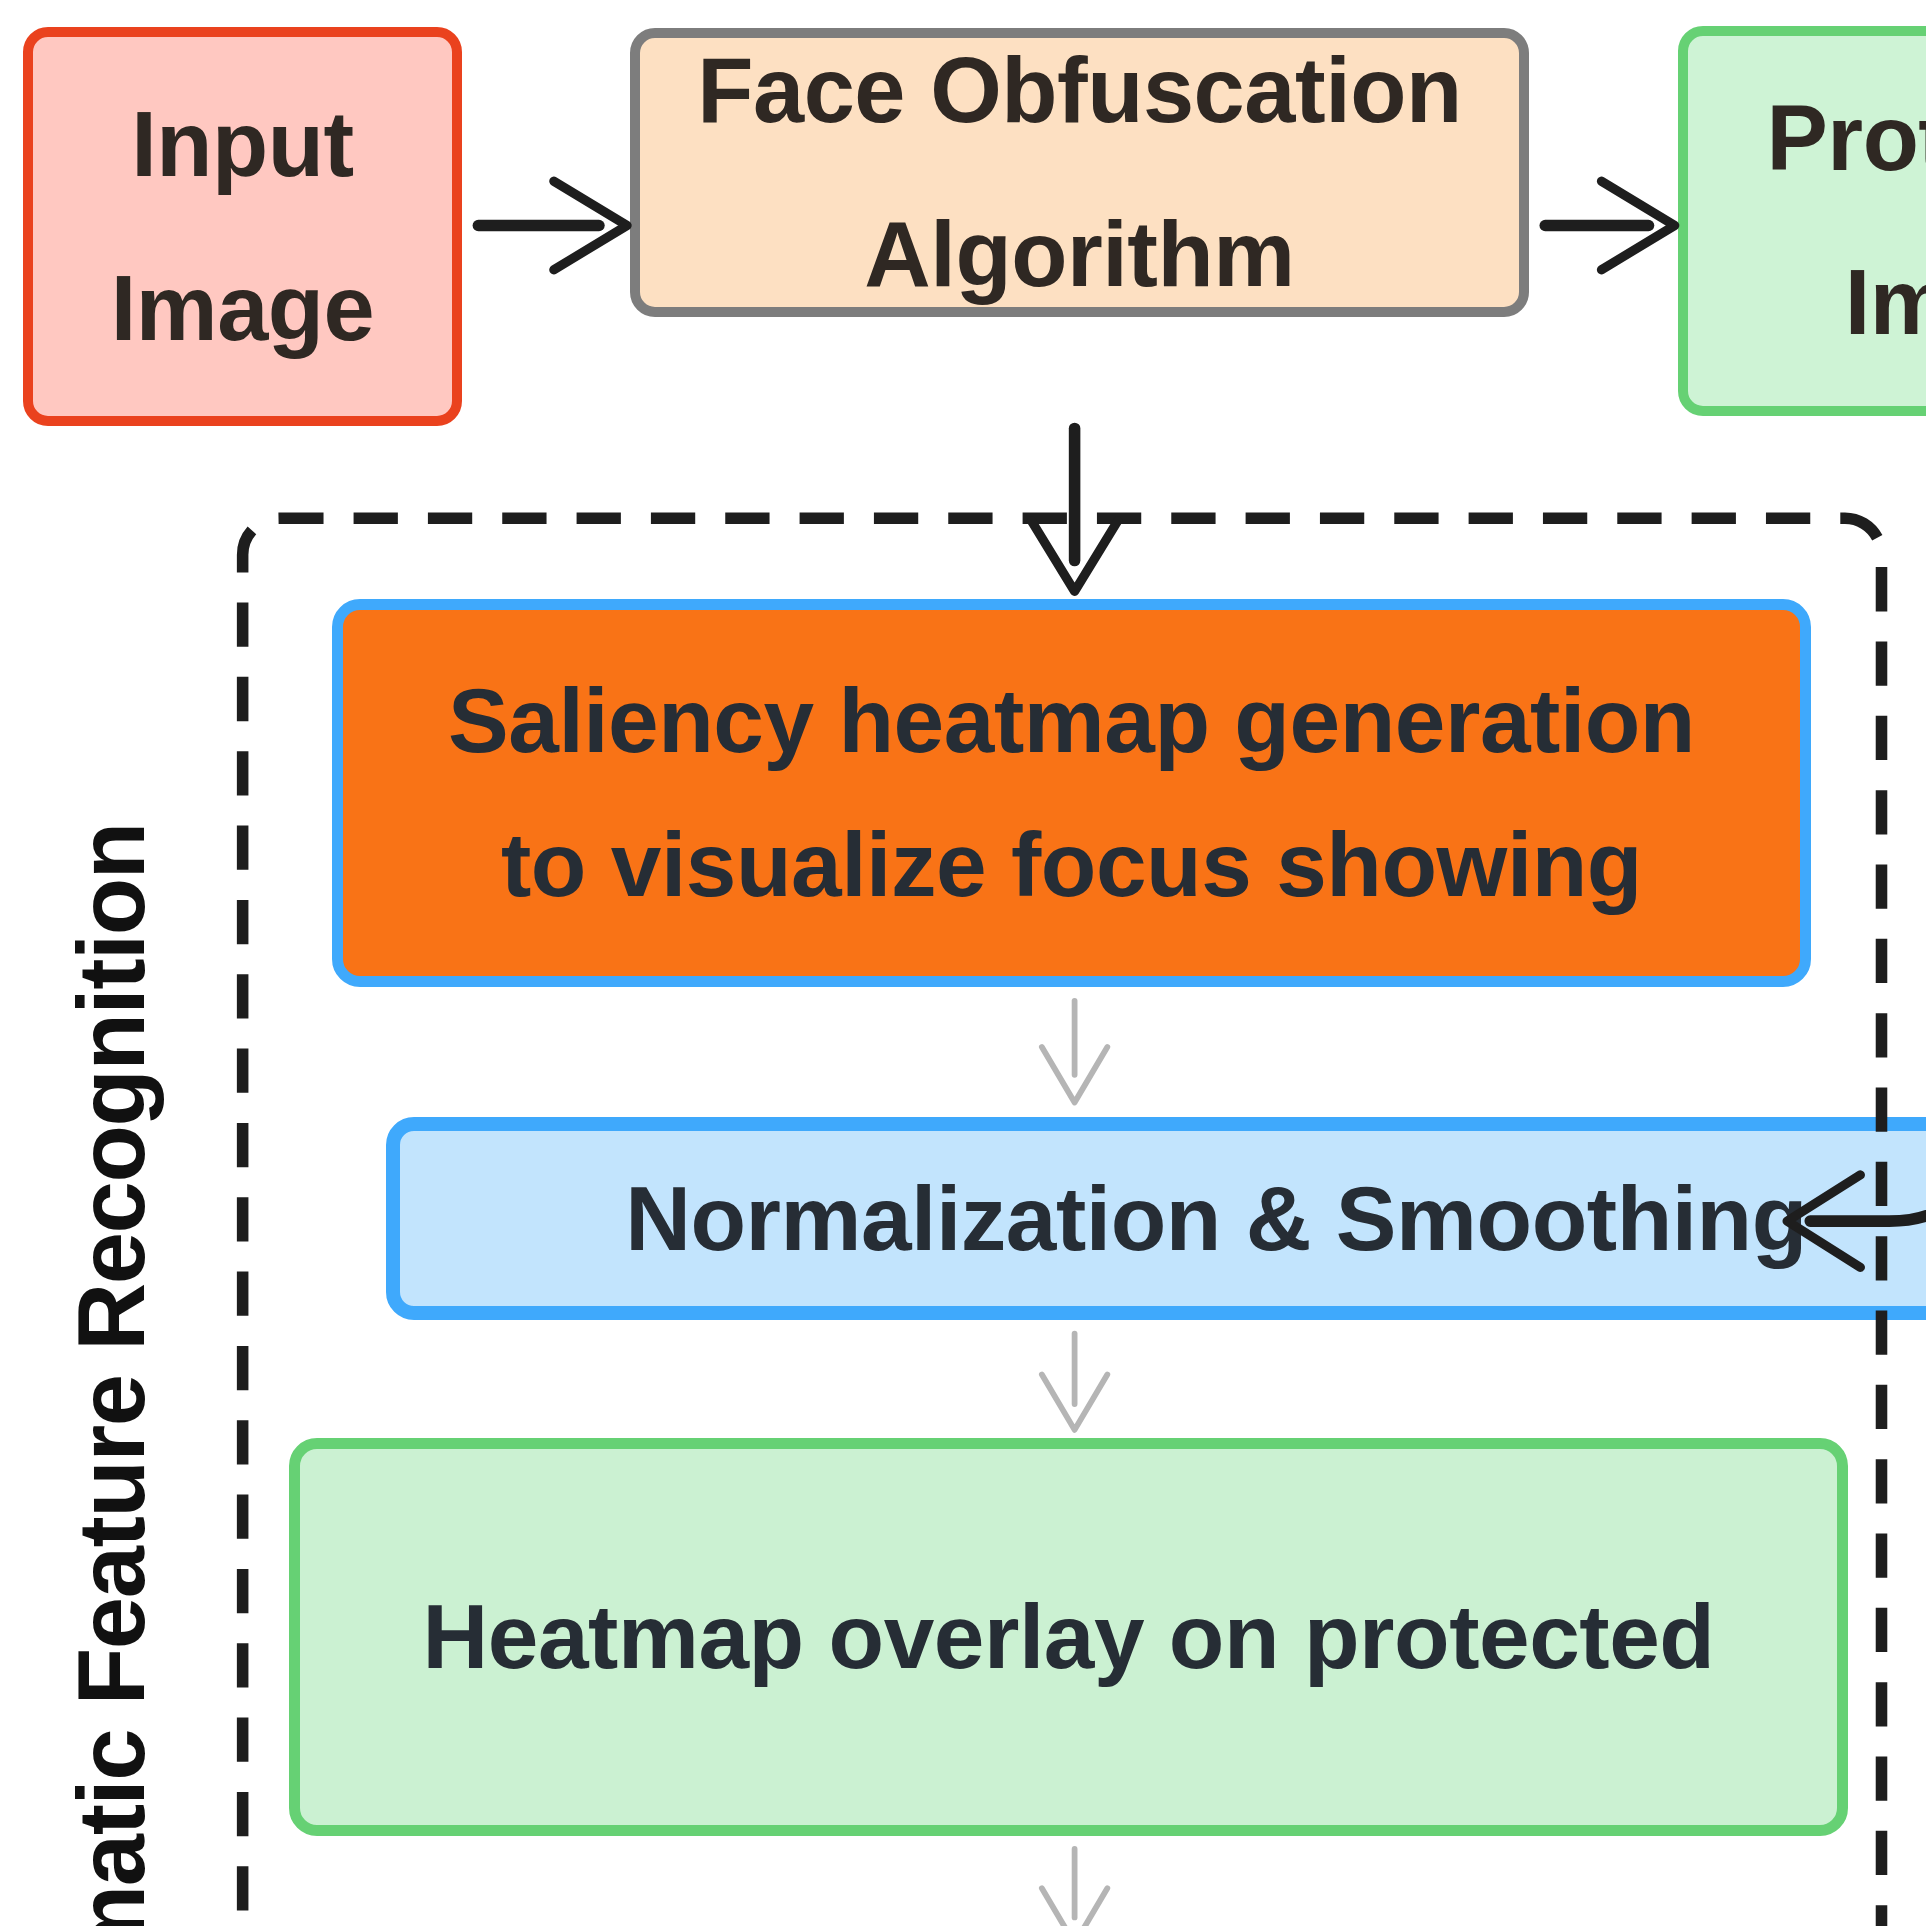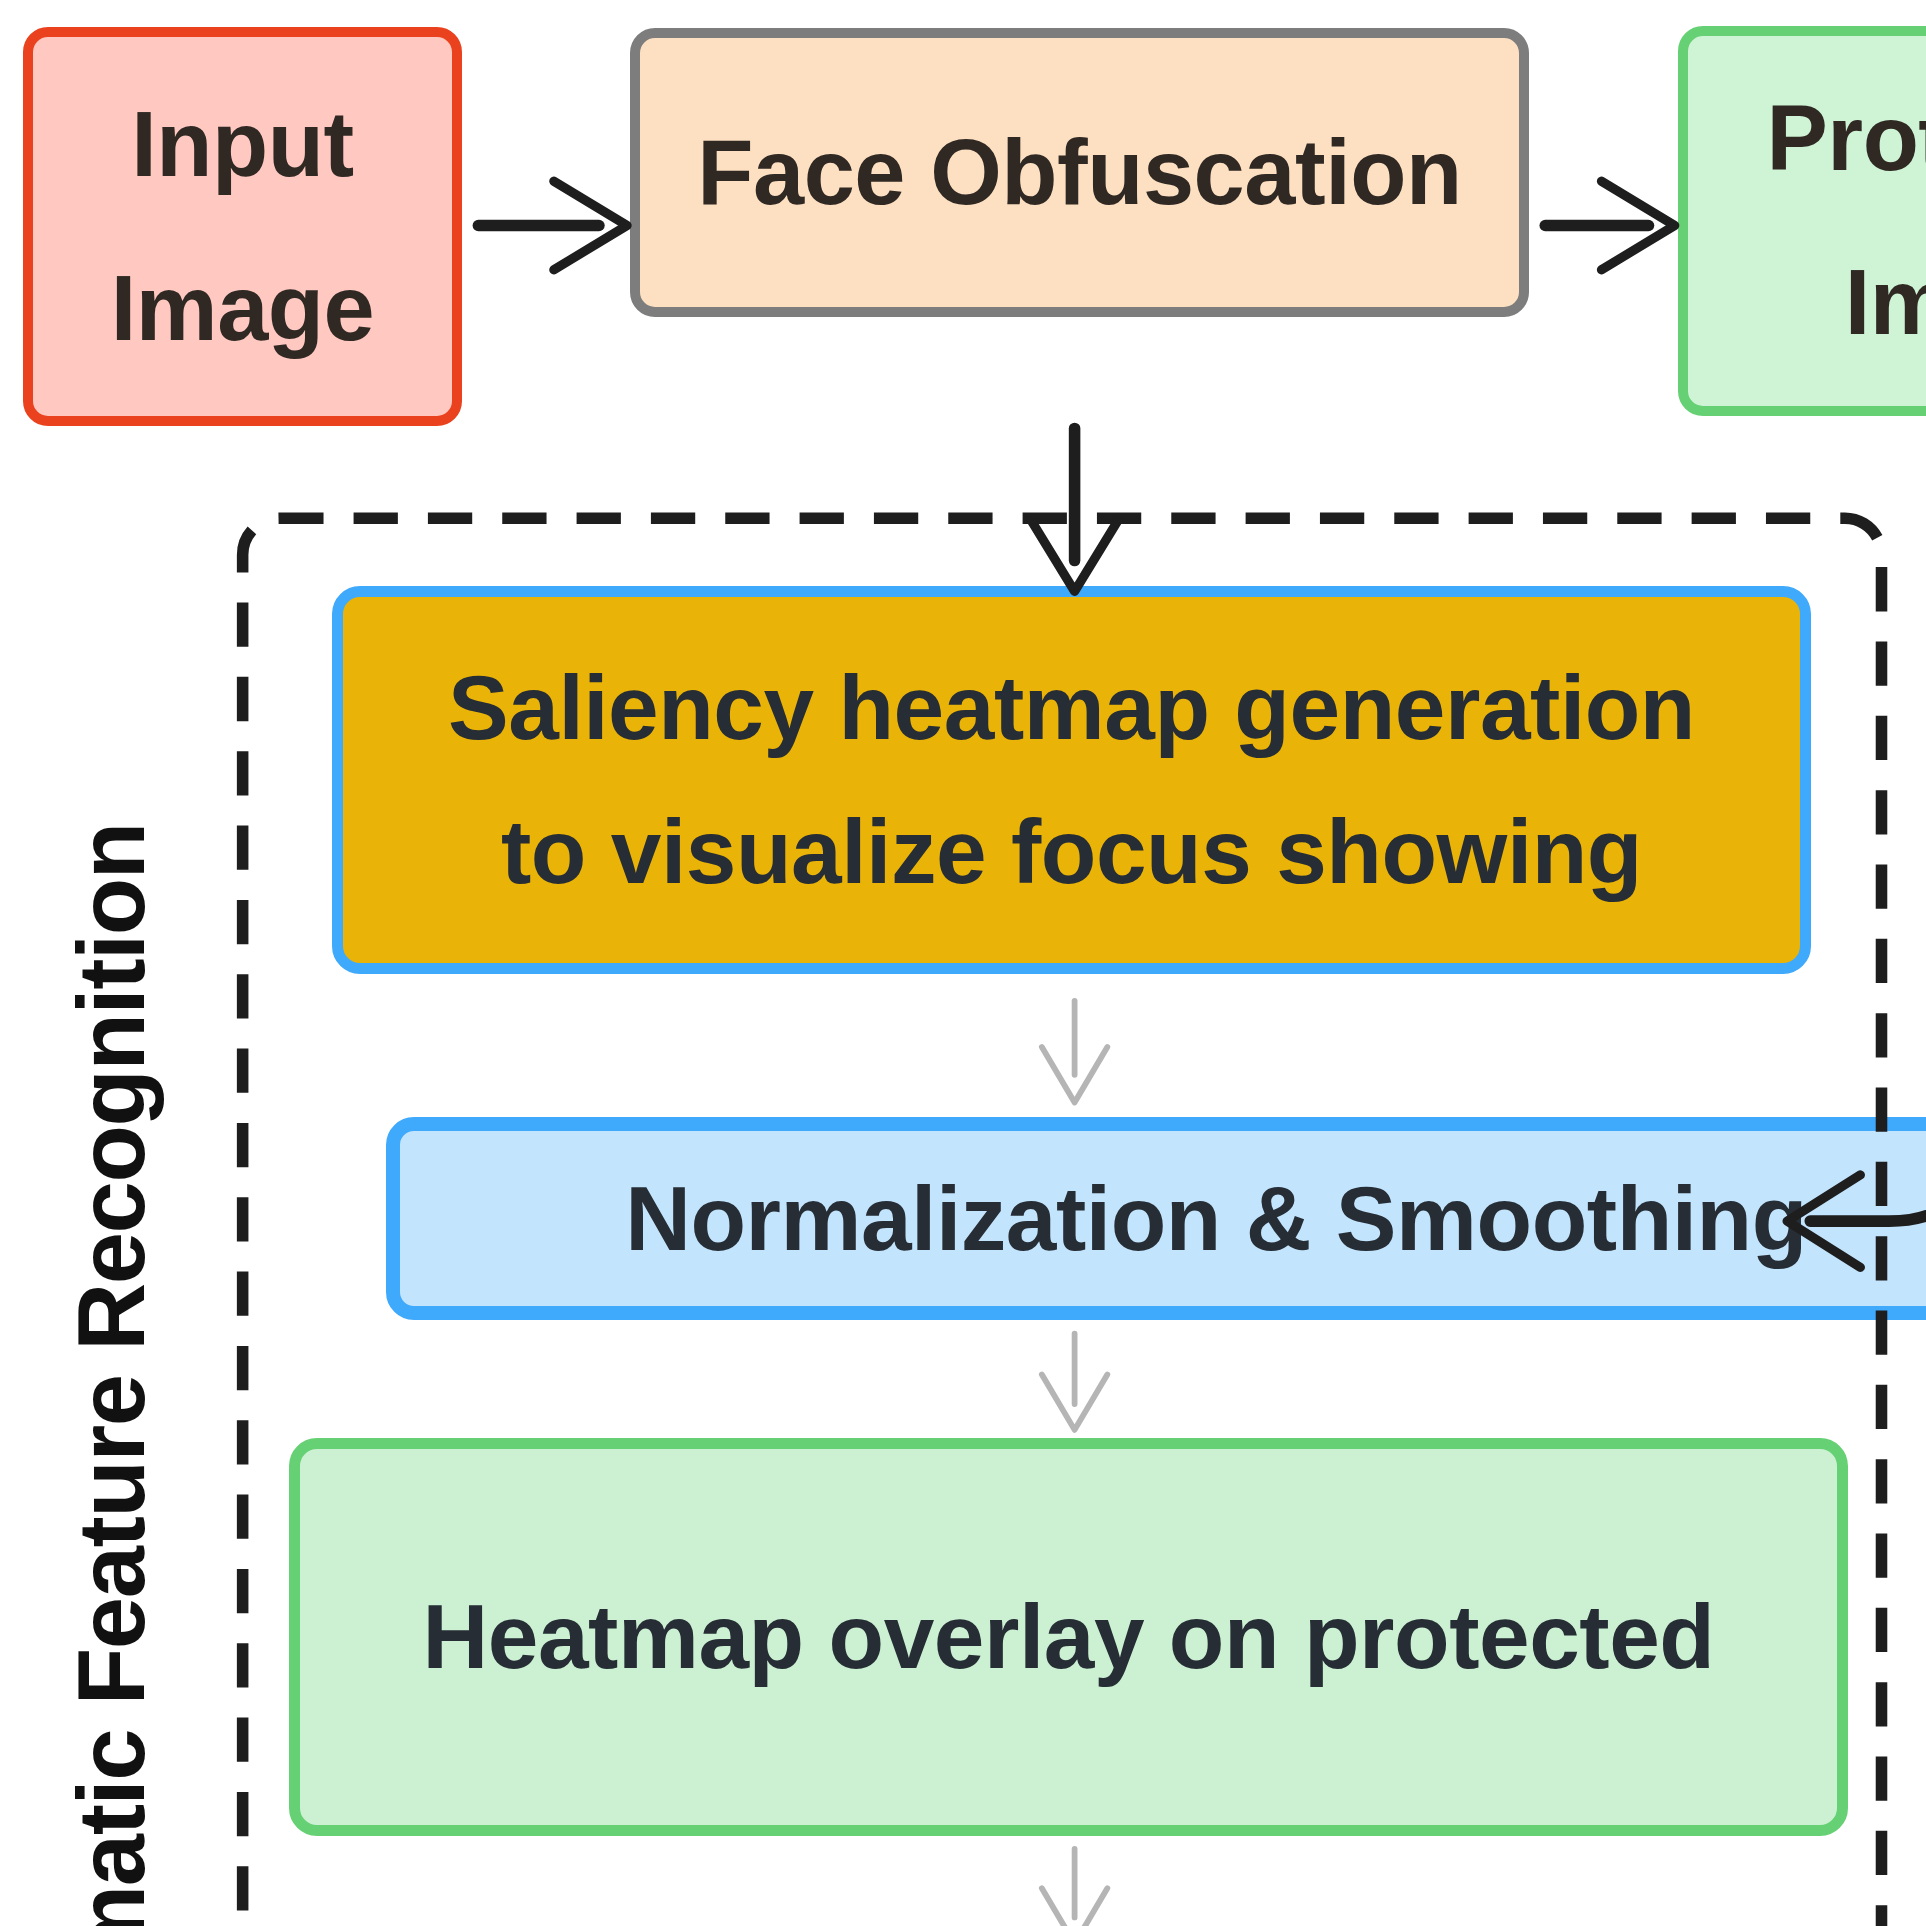--- a/index.html
+++ b/index.html
@@ -47,21 +47,21 @@
 
   
   .inner-node {
     border-width: 11.6px;
     border-radius: 28px;
     font-size: 91px;
     line-height: 1.58;
     color: #262d35;
     letter-spacing: -0.005em;
   }
-  .saliency-node  { left: 332px;  top: 586px; width: 1479px; height: 388px; background: #eab308; border-color: #3fa9fc; }
+  .saliency-node  { left: 332px;  top: 599px; width: 1479px; height: 388px; background: #f97316; border-color: #3fa9fc; }
   .norm-node      { left: 386px; top: 1117px; width: 1660px; height: 203px;  background: #c2e4fd; border-color: #3fa9fc; border-width: 14px; }
   .heatmap-node   { left: 289px;  top: 1438px; width: 1559px; height: 398px; background: #cbf1d2; border-color: #66d174; }
 
   
   .side-label {
     position: absolute;
     z-index: 2;
     left: -582px;
     top: 1425px;
     width: 1387px;
@@ -132,20 +132,21 @@
 
   <div class="side-label">Automatic Feature Recognition</div>
 
   <div class="node top-node input-node">
     <span class="line">Input</span>
     <span class="line">Image</span>
   </div>
 
   <div class="node top-node face-node">
     <span class="line">Face Obfuscation</span>
+    <span class="line">Algorithm</span>
   </div>
 
   <div class="node top-node protected-node">
     <span class="line">Protected</span>
     <span class="line">Image</span>
   </div>
 
   <div class="node inner-node saliency-node">
     <span class="line">Saliency heatmap generation</span>
     <span class="line">to visualize focus showing</span>

